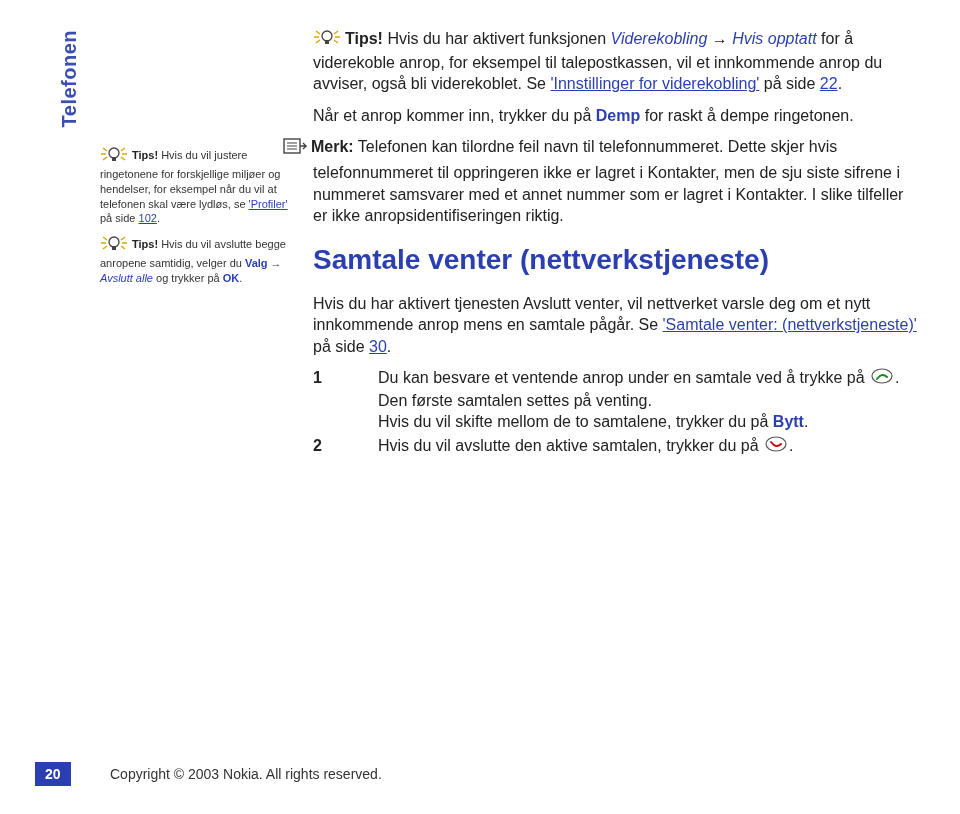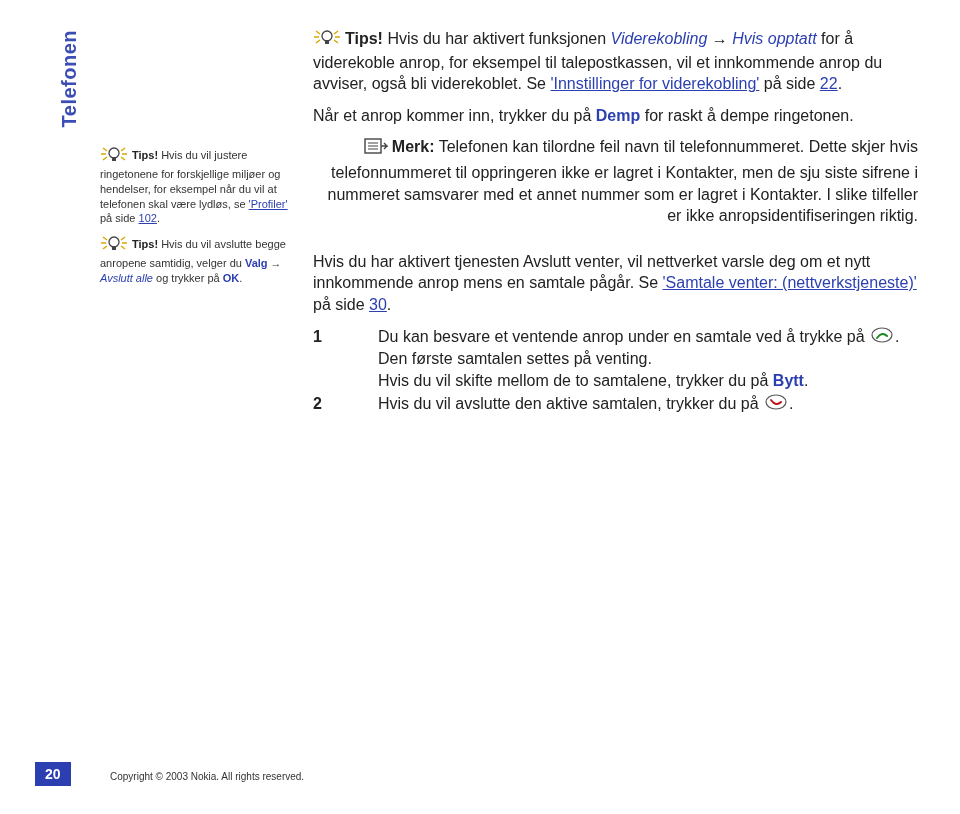--- a/index.html
+++ b/index.html
@@ -93,28 +93,27 @@
     background: #2b3fb0;
     color: #fff;
     font-weight: 600;
     font-size: 14px;
     padding: 4px 10px;
   }
   .footer {
     position: absolute;
     left: 110px;
     bottom: 32px;
-    font-size: 10px;
+    font-size: 14px;
     color: #333;
   }
   .main .note-para {
     position: relative;
     padding-left: 0;
-    margin-bottom: 24px;
-    text-align: right;
+    margin-bottom: 14px;
   }
 </style>
 </head>
 <body>
 
 <div class="section-tab">
   <span class="section-tab-text">Telefonen</span>
 </div>
 
 <div class="sidebar">
@@ -174,20 +173,21 @@
       <svg width="24" height="20" viewBox="0 0 24 20">
         <rect x="1" y="3" width="16" height="14" fill="none" stroke="#444" stroke-width="1.4"></rect>
         <line x1="4" y1="7" x2="14" y2="7" stroke="#444" stroke-width="1"></line>
         <line x1="4" y1="10" x2="14" y2="10" stroke="#444" stroke-width="1"></line>
         <line x1="4" y1="13" x2="14" y2="13" stroke="#444" stroke-width="1"></line>
         <path d="M 17 10 L 23 10 L 20 7 M 23 10 L 20 13" fill="none" stroke="#444" stroke-width="1.4"></path>
       </svg>
     </span><span class="bold">Merk:</span><span> Telefonen kan tilordne feil navn til telefonnummeret. Dette skjer hvis telefonnummeret til oppringeren ikke er lagret i Kontakter, men de sju siste sifrene i nummeret samsvarer med et annet nummer som er lagret i Kontakter. I slike tilfeller er ikke anropsidentifiseringen riktig.</span>
   </div>
 
+  <div class="heading">Samtale venter (nettverkstjeneste)</div>
 
   <div class="para">
     <span>Hvis du har aktivert tjenesten Avslutt venter, vil nettverket varsle deg om et nytt innkommende anrop mens en samtale pågår. Se </span><span class="link">'Samtale venter: (nettverkstjeneste)'</span><span> på side </span><span class="link">30</span><span>.</span>
   </div>
 
   <div class="list-item">
     <span class="list-num">1</span>
     <div class="list-body">
       <span>Du kan besvare et ventende anrop under en samtale ved å trykke på </span><span class="phone-icon">
         <svg width="22" height="16" viewBox="0 0 22 16">

